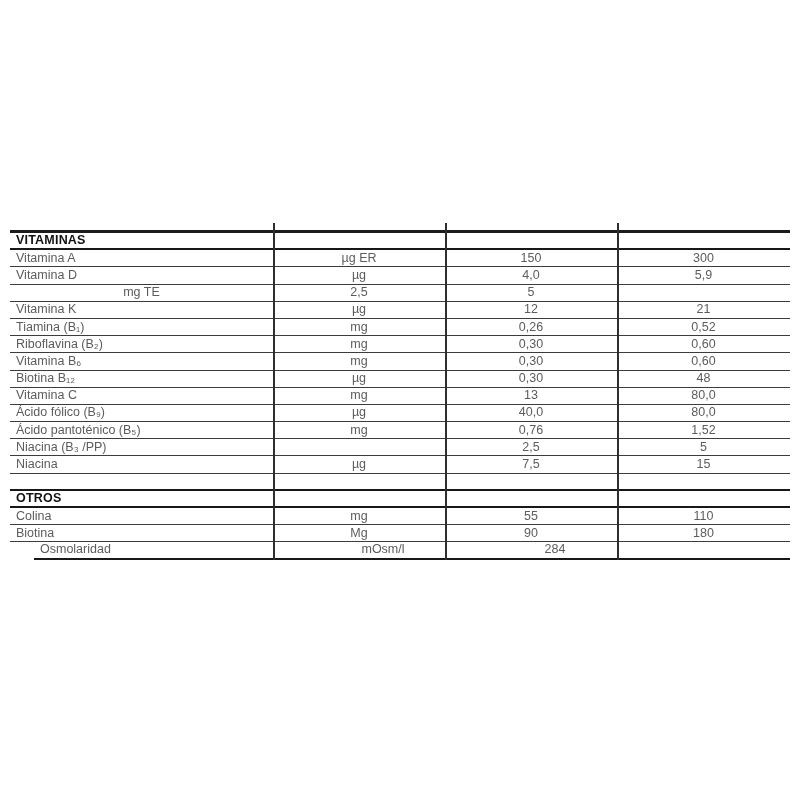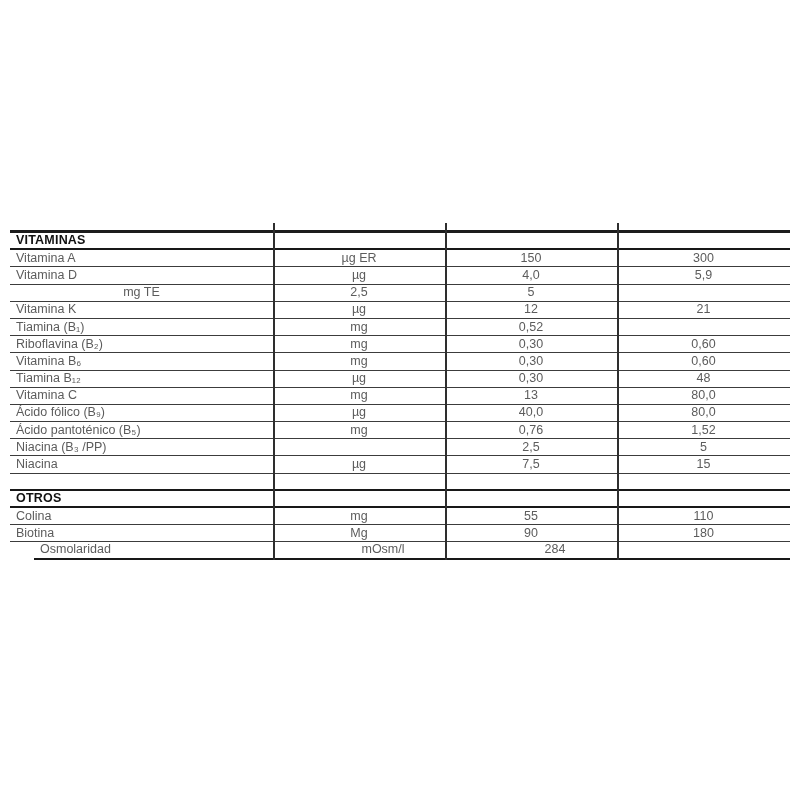--- a/index.html
+++ b/index.html
@@ -115,39 +115,40 @@
     <div class="tr">
       <div class="td name">Vitamina K</div>
       <div class="td center">µg</div>
       <div class="td center">12</div>
       <div class="td center">21</div>
     </div>
 
     <div class="tr">
       <div class="td name">Tiamina (B₁)</div>
       <div class="td center">mg</div>
+      <div class="td center">0,26</div>
       <div class="td center">0,52</div>
     </div>
 
     <div class="tr">
       <div class="td name">Riboflavina (B₂)</div>
       <div class="td center">mg</div>
       <div class="td center">0,30</div>
       <div class="td center">0,60</div>
     </div>
 
     <div class="tr">
       <div class="td name">Vitamina B₆</div>
       <div class="td center">mg</div>
       <div class="td center">0,30</div>
       <div class="td center">0,60</div>
     </div>
 
     <div class="tr">
-      <div class="td name">Tiamina B₁₂</div>
+      <div class="td name">Biotina B₁₂</div>
       <div class="td center">µg</div>
       <div class="td center">0,30</div>
       <div class="td center">48</div>
     </div>
 
     <div class="tr">
       <div class="td name">Vitamina C</div>
       <div class="td center">mg</div>
       <div class="td center">13</div>
       <div class="td center">80,0</div>

